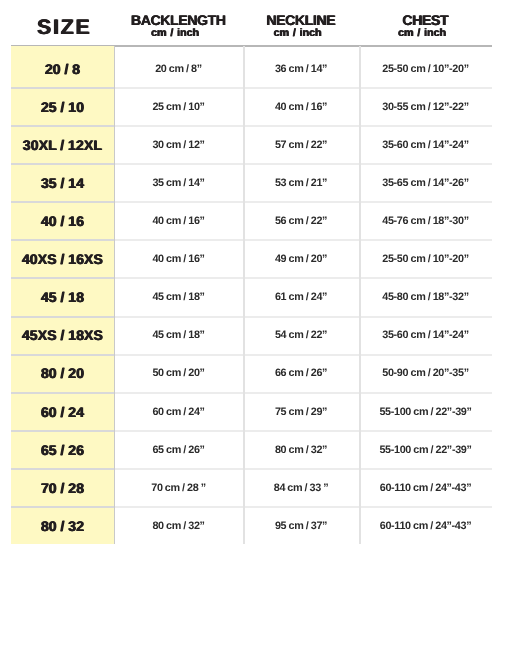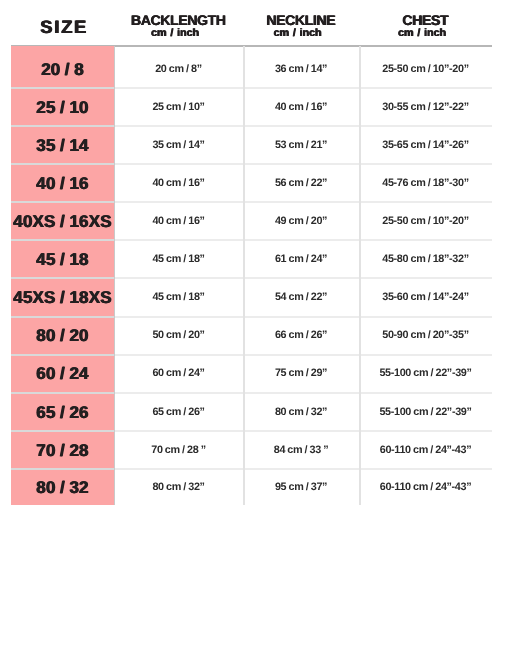--- a/index.html
+++ b/index.html
@@ -69,21 +69,21 @@
     font-size: 10.75px;
     letter-spacing: -0.05px;
     text-indent: 1.1px;
     word-spacing: 0.9px;
     color: #231f20;
     line-height: 10.9px;
     text-shadow: 0.4px 0 0 #231f20, -0.4px 0 0 #231f20;
   }
   th.size-head .th-main {
     text-indent: 3.6px;
-    font-size: 18px;
+    font-size: 21px;
     letter-spacing: 1.9px;
     top: 22px;
     text-shadow: 0.62px 0 0 #231f20, -0.62px 0 0 #231f20;
   }
 
   tbody td {
     height: 35.6px;
     line-height: 13px;
     padding: 1.5px 0 0 0;
     text-align: center;
@@ -112,23 +112,23 @@
   tbody td.size-cell::before {
     content: "";
     position: absolute;
     top: 0; bottom: -2px;
     right: -1px;
     width: 1px;
     background: #c9c9c9;
     z-index: 4;
   }
   tbody td.size-cell {
-    background: #fca5a5;
+    background: #fef9c3;
     font-weight: bold;
-    font-size: 17px;
+    font-size: 14px;
     letter-spacing: 0.15px;
     color: #231f20;
     text-shadow: 0.5px 0 0 #231f20, -0.5px 0 0 #231f20;
     border-bottom: 1px solid transparent;
   }
   tbody tr:first-child td { height: 36px; padding-top: 5px; }
   tbody tr:last-child td { height: 35px; border-bottom: none; }
   tbody td.back-cell::before,
   tbody td.neck-cell::before {
     content: "";
@@ -177,20 +177,26 @@
           <td class="neck-cell">36 cm / 14”</td>
           <td class="chest-cell">25-50 cm / 10”-20”</td>
         </tr>
         <tr>
           <td class="size-cell">25 / 10</td>
           <td class="back-cell">25 cm / 10”</td>
           <td class="neck-cell">40 cm / 16”</td>
           <td class="chest-cell">30-55 cm / 12”-22”</td>
         </tr>
         <tr>
+          <td class="size-cell">30XL / 12XL</td>
+          <td class="back-cell">30 cm / 12”</td>
+          <td class="neck-cell">57 cm / 22”</td>
+          <td class="chest-cell">35-60 cm / 14”-24”</td>
+        </tr>
+        <tr>
           <td class="size-cell">35 / 14</td>
           <td class="back-cell">35 cm / 14”</td>
           <td class="neck-cell">53 cm / 21”</td>
           <td class="chest-cell">35-65 cm / 14”-26”</td>
         </tr>
         <tr>
           <td class="size-cell">40 / 16</td>
           <td class="back-cell">40 cm / 16”</td>
           <td class="neck-cell">56 cm / 22”</td>
           <td class="chest-cell">45-76 cm / 18”-30”</td>

